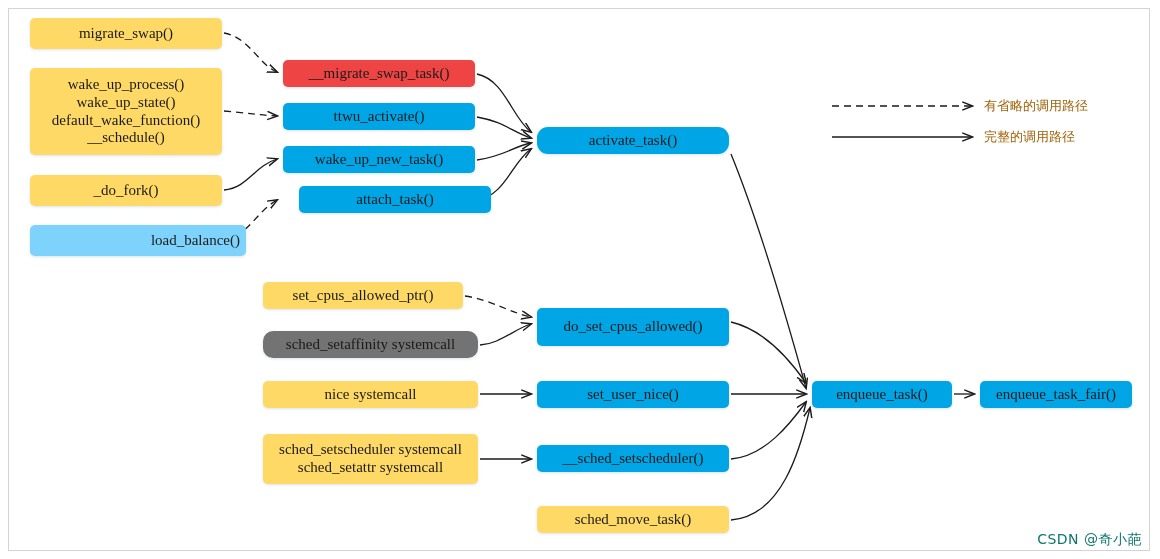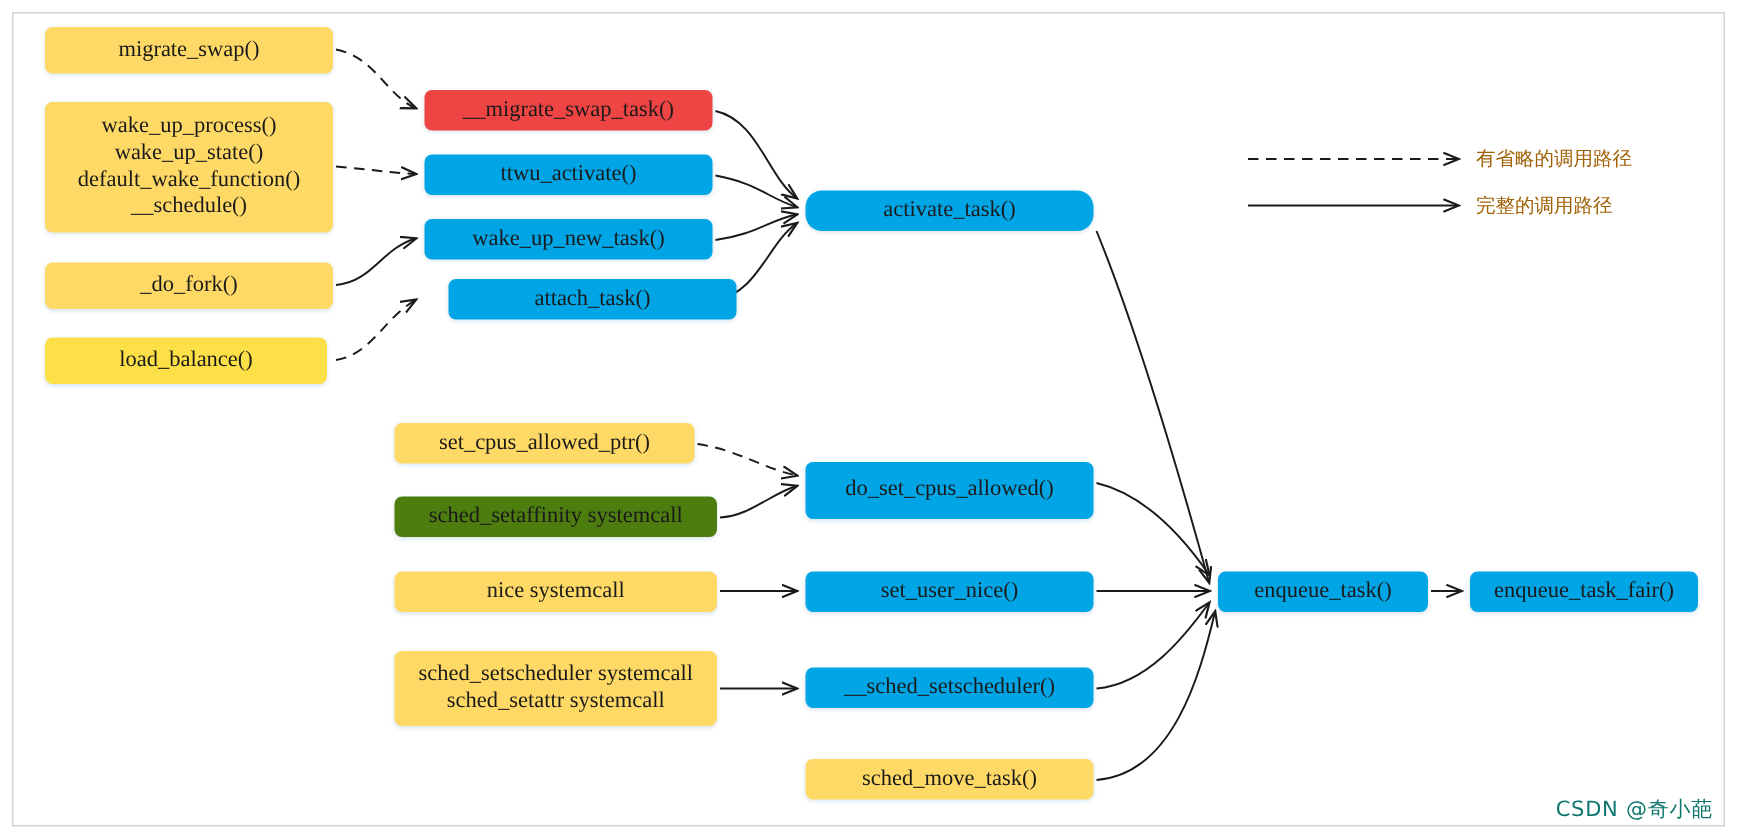--- a/index.html
+++ b/index.html
@@ -119,21 +119,21 @@
           <span>wake_up_state()</span>
           <span>default_wake_function()</span>
           <span>__schedule()</span>
         </div>
       </div>
       <div class="node yellow" style="left: 30px; top: 175px; width: 192px; height: 31px; background: rgb(255, 217, 102);">
         <div class="lbl">
           <span>_do_fork()</span>
         </div>
       </div>
-      <div class="node yellow" style="left: 30px; top: 225px; width: 188px; height: 31px; background: #fde047;">
+      <div class="node yellow" style="left: 30px; top: 225px; width: 216px; height: 31px; background: #7dd3fc; text-align: right;">
         <div class="lbl">
           <span>load_balance()</span>
         </div>
       </div>
       <div class="node blue" style="left: 283px; top: 60px; width: 192px; height: 27px; background: #ef4444;">
         <div class="lbl">
           <span>__migrate_swap_task()</span>
         </div>
       </div>
       <div class="node blue" style="left: 283px; top: 103px; width: 192px; height: 27px; background: rgb(0, 165, 230);">
@@ -154,21 +154,21 @@
       <div class="node blue" style="left: 537px; top: 127px; width: 192px; height: 27px; background: rgb(0, 165, 230); border-radius: 11px;">
         <div class="lbl">
           <span>activate_task()</span>
         </div>
       </div>
       <div class="node yellow" style="left: 263px; top: 282px; width: 200px; height: 27px; background: rgb(255, 217, 102);">
         <div class="lbl">
           <span>set_cpus_allowed_ptr()</span>
         </div>
       </div>
-      <div class="node yellow" style="left: 263px; top: 331px; width: 215px; height: 27px; background: #4d7c0f;">
+      <div class="node yellow" style="left: 263px; top: 331px; width: 215px; height: 27px; background: #737373; border-radius: 10px;">
         <div class="lbl">
           <span>sched_setaffinity systemcall</span>
         </div>
       </div>
       <div class="node yellow" style="left: 263px; top: 381px; width: 215px; height: 27px; background: rgb(255, 217, 102);">
         <div class="lbl">
           <span>nice systemcall</span>
         </div>
       </div>
       <div class="node yellow" style="left: 263px; top: 434px; width: 215px; height: 50px; background: rgb(255, 217, 102);">

